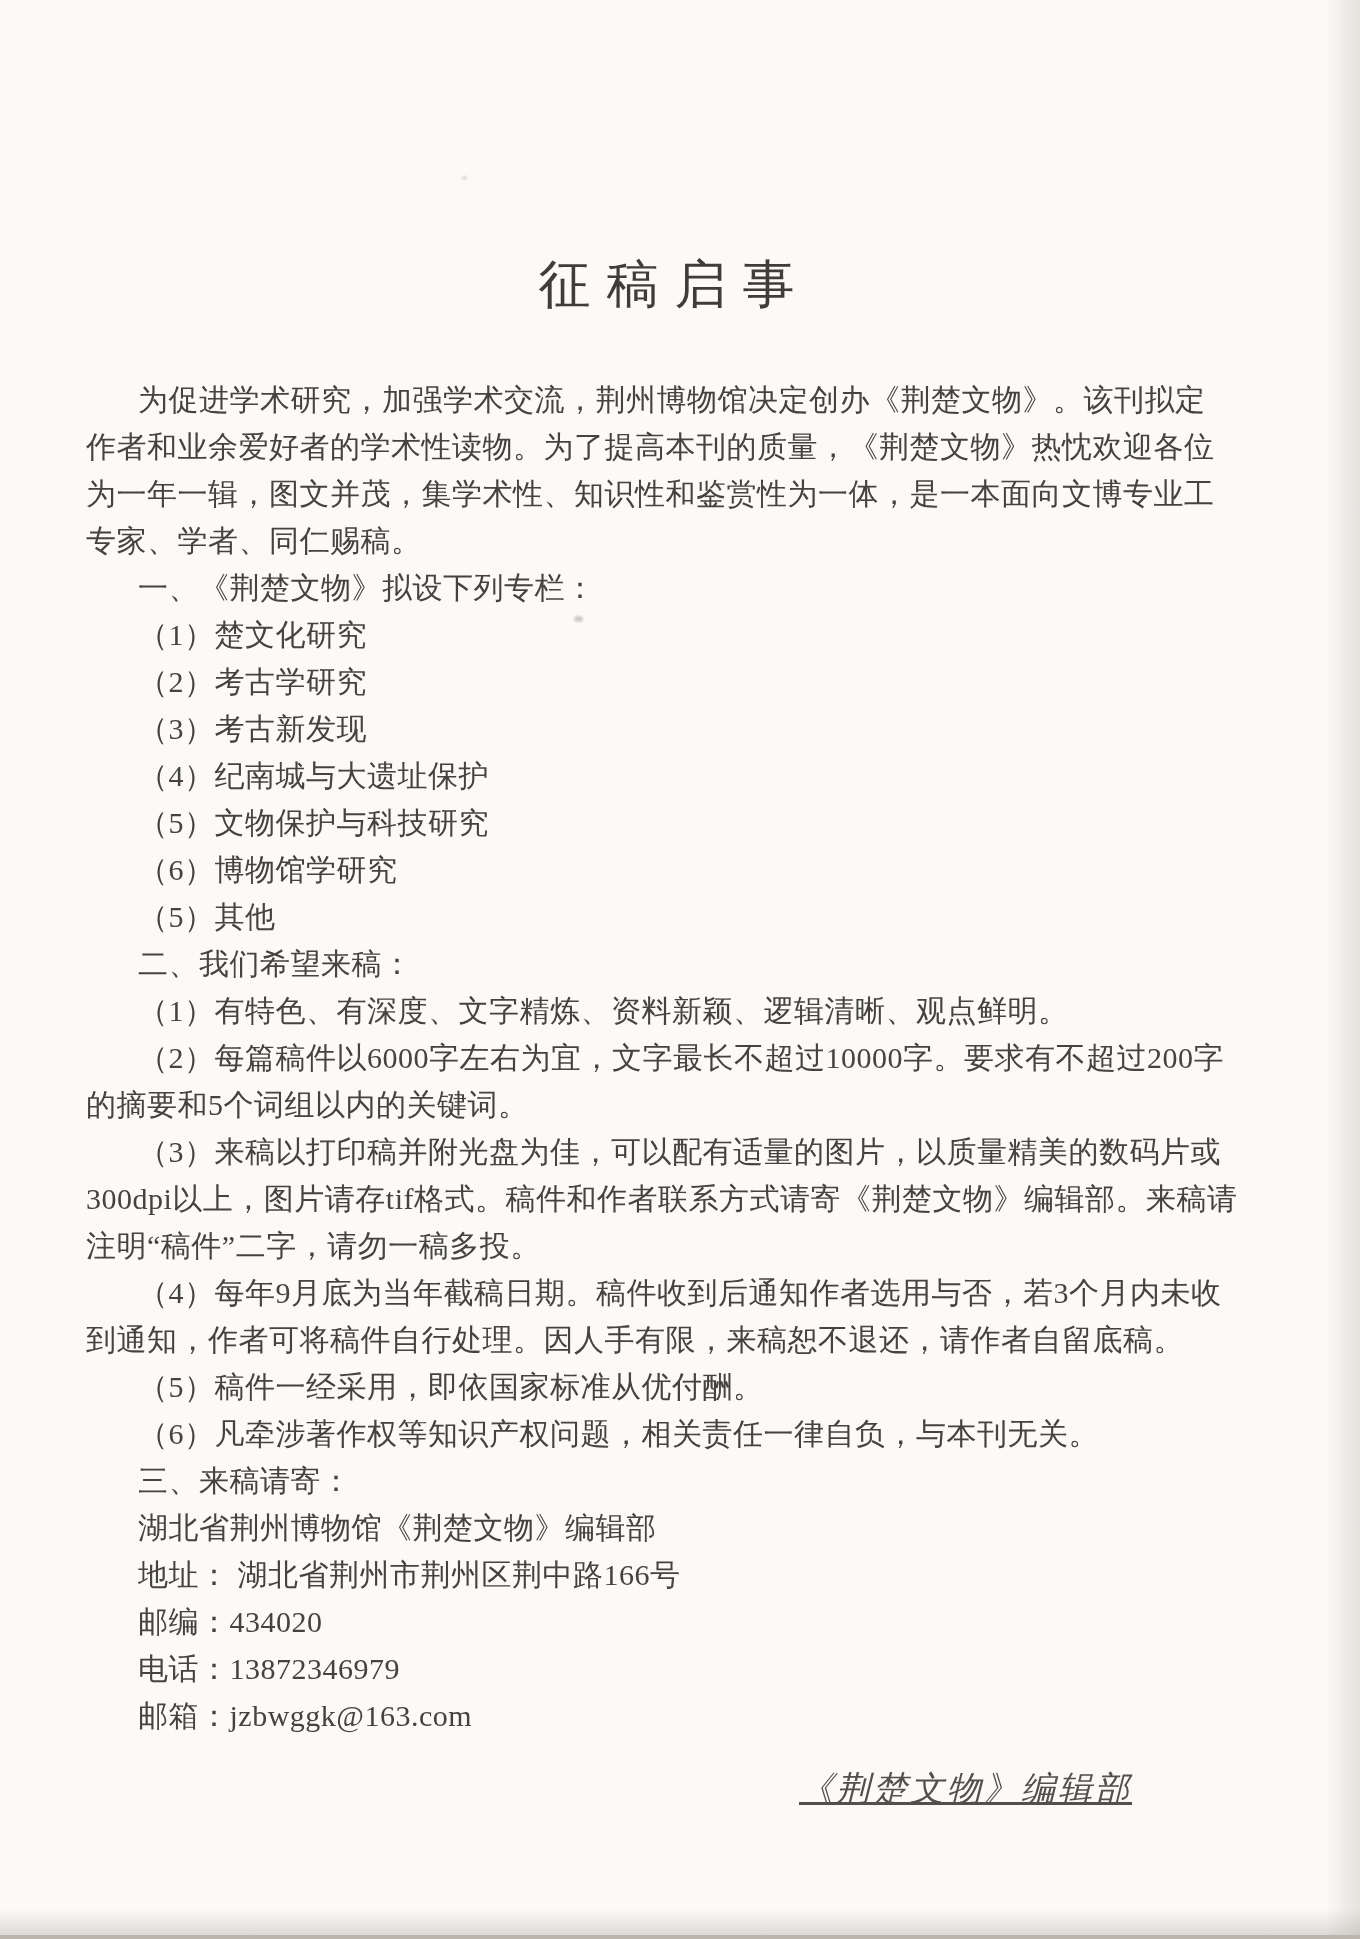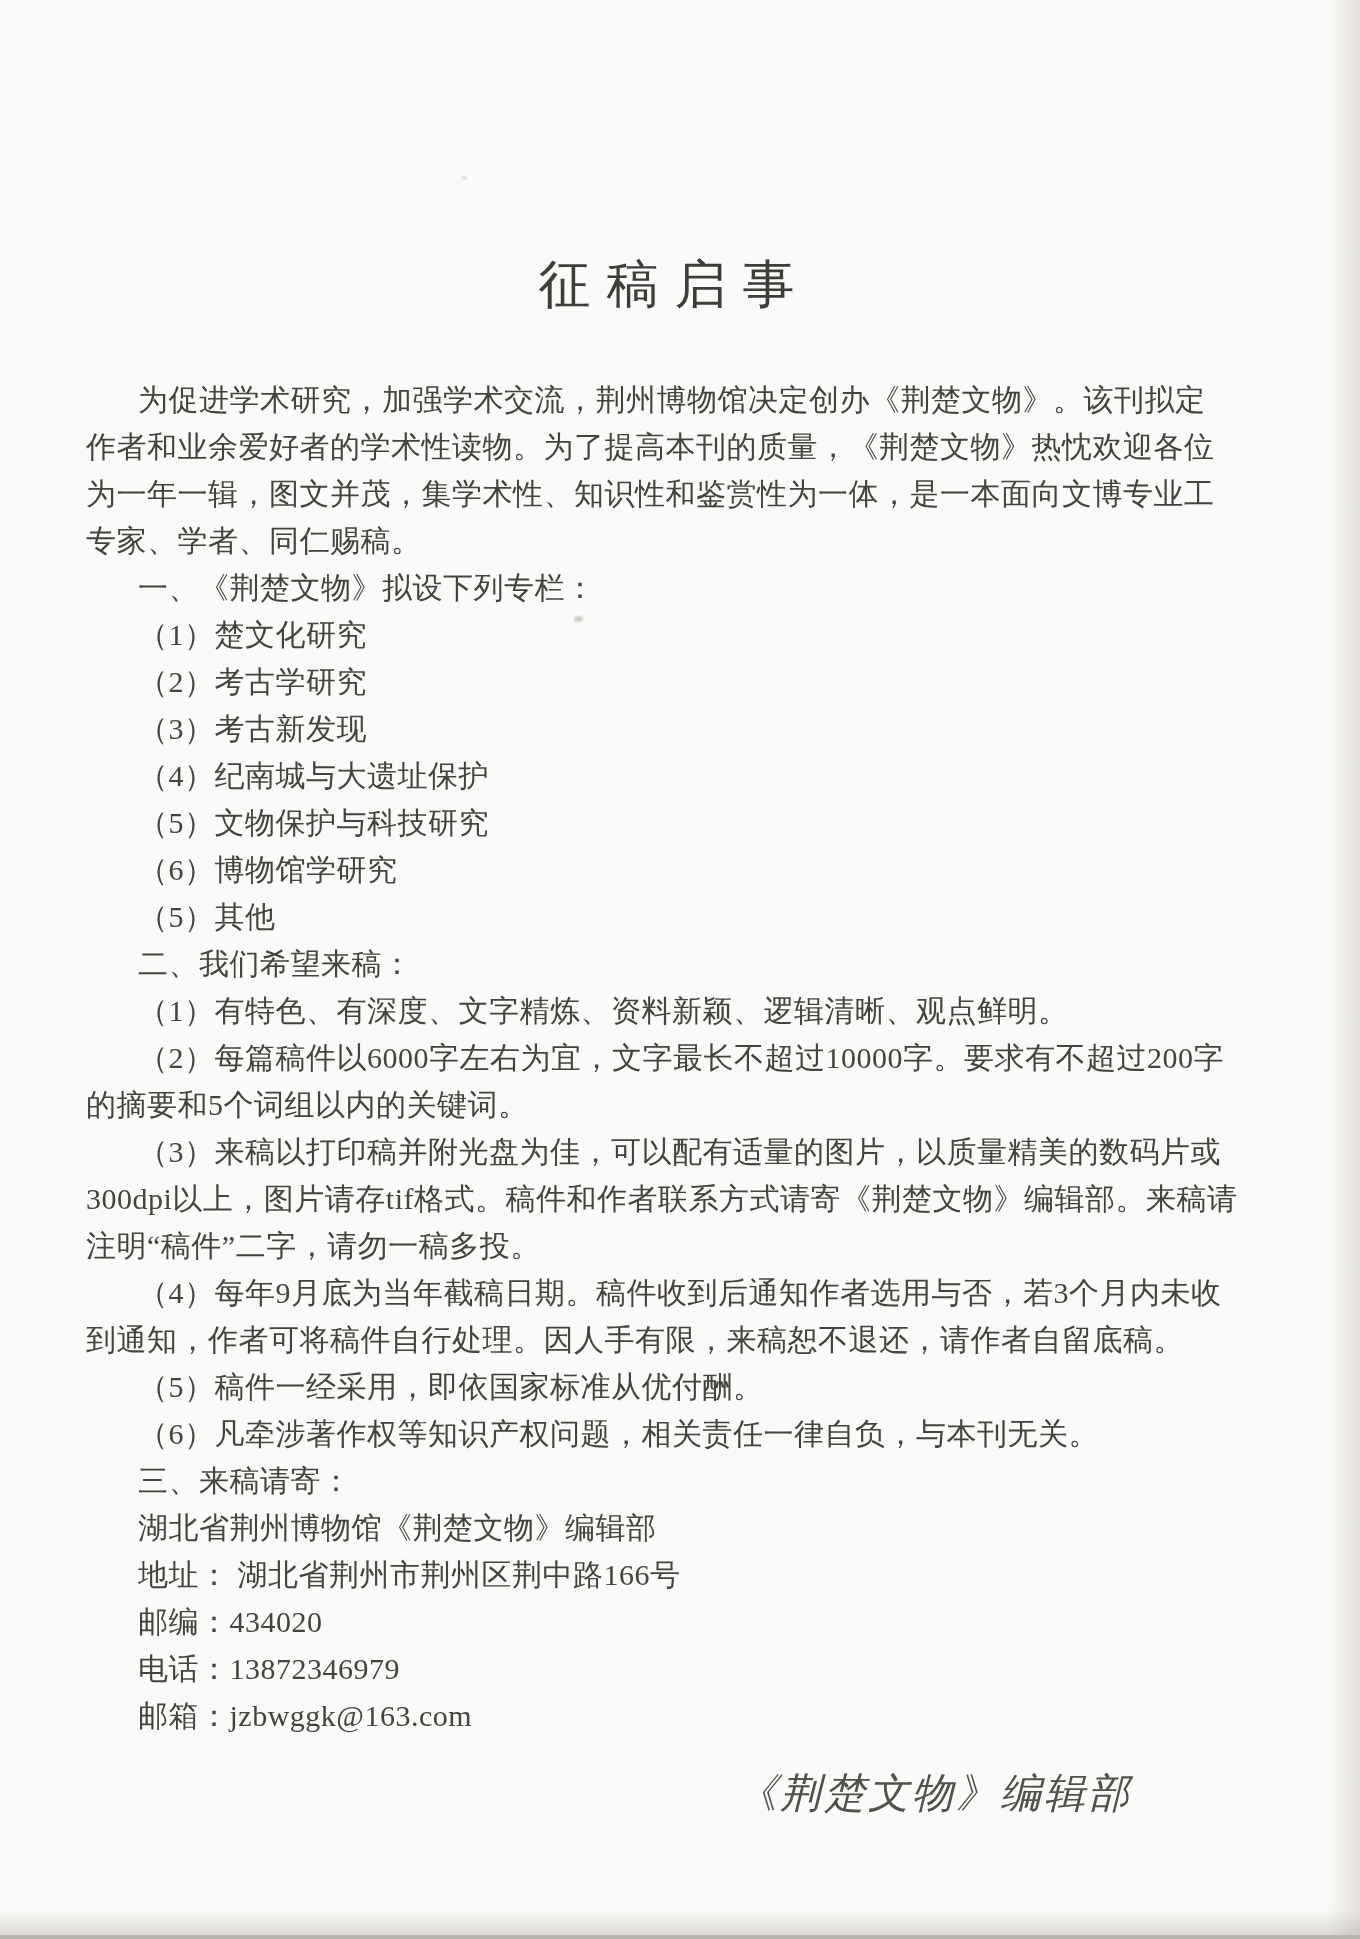--- a/index.html
+++ b/index.html
@@ -36,23 +36,23 @@
   }
   .doc-body {
     position:absolute; top:376px; left:86px; width:1140px;
     font-size:30px; line-height:47px;
     letter-spacing:0.5px;
   }
   .line { white-space:pre; height:47px; }
   .line.indent { padding-left:52px; }
   .signature {
     position:absolute; top:1766px; right:228px;
-    font-size:41px; font-style:italic;
+    font-size:34px; font-style:italic;
     font-family:"DejaVu Serif","Liberation Serif",serif;
-    color:#52504c; letter-spacing:3px;
+    color:#52504c; letter-spacing:3px;text-decoration:underline;
   }
   .speck-1 {
     position:absolute; left:574px; top:616px; width:9px; height:6px;
     background:rgba(120,115,108,0.35); border-radius:50%; filter:blur(1px);
   }
   .speck-2 {
     position:absolute; left:462px; top:176px; width:5px; height:4px;
     background:rgba(140,135,128,0.30); border-radius:50%; filter:blur(1px);
   }
 </style>

